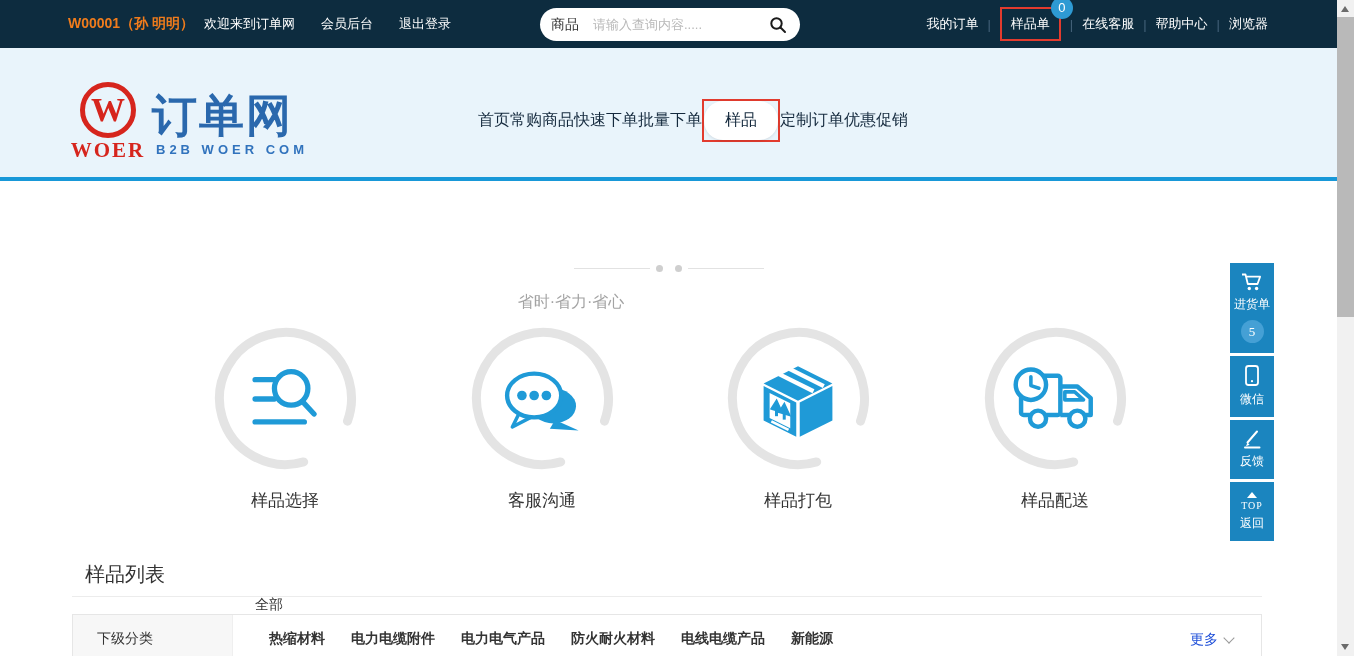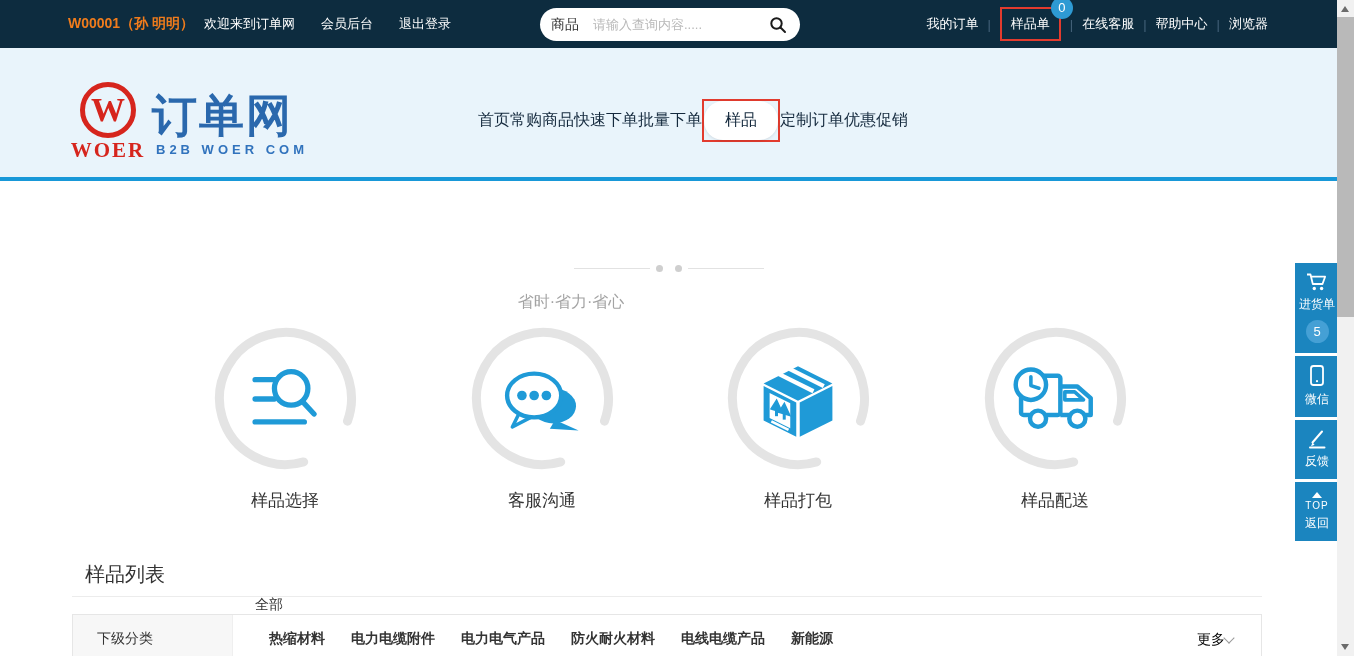--- a/index.html
+++ b/index.html
@@ -47,25 +47,25 @@
   .step-label { margin-top:19px; font-size:17px; color:#333; }
 
   
   .sample-title { position:absolute; left:85px; top:561px; font-size:20px; color:#333; }
   .filter-all { position:absolute; left:255px; top:596px; font-size:14px; color:#333; cursor:pointer; }
   .sample-divider { position:absolute; left:72px; top:596px; width:1190px; height:1px; background:#ececec; }
   .category-box { position:absolute; left:72px; top:614px; width:1190px; height:90px; border:1px solid #e6e6e6; background:#fff; display:flex; }
   .cat-cell { width:160px; background:#f7f7f7; border-right:1px solid #efefef; padding:15px 0 0 24px; font-size:14px; color:#333; flex:none; }
   .cat-links { display:flex; gap:26px; padding:15px 0 0 36px; font-size:14px; color:#333; font-weight:bold; }
   .cat-link { cursor:pointer; white-space:nowrap; }
-  .cat-more { position:absolute; right:28px; top:16px; color:#000000; font-size:14px; cursor:pointer; display:flex; align-items:center; font-weight:normal; }
+  .cat-more { position:absolute; right:28px; top:16px; color:#1d4ed8; font-size:14px; cursor:pointer; display:flex; align-items:center; gap:7px; font-weight:normal; }
   .chevron-down { width:8px; height:8px; border-right:1.5px solid #999; border-bottom:1.5px solid #999; transform:rotate(45deg); margin-top:-4px; }
 
   
-  .float-bar { position:absolute; left:1295px; top:263px; width:44px; z-index:5; }
+  .float-bar { position:absolute; left:1230px; top:263px; width:44px; z-index:5;font-family:Liberation Serif, serif; }
   .float-btn { background:#1b85bf; color:#fff; text-align:center; margin-bottom:3px; cursor:pointer; padding:8px 0 9px; }
   .float-btn svg { display:block; margin:0 auto 3px; }
   .float-label { font-size:12px; }
   .float-badge { width:23px; height:23px; line-height:23px; border-radius:50%; background:#45a0d5; margin:7px auto 1px; font-size:13px; color:#fff; }
   .top-tri { width:0; height:0; border-left:5px solid transparent; border-right:5px solid transparent; border-bottom:6px solid #fff; margin:2px auto 2px; }
   .top-text { font-size:10px; letter-spacing:1px; }
   .back-label { font-size:12px; margin-top:4px; }
 
   
   .scrollbar { position:absolute; right:0; top:0; width:17px; height:656px; background:#f1f1f1; z-index:10; }

